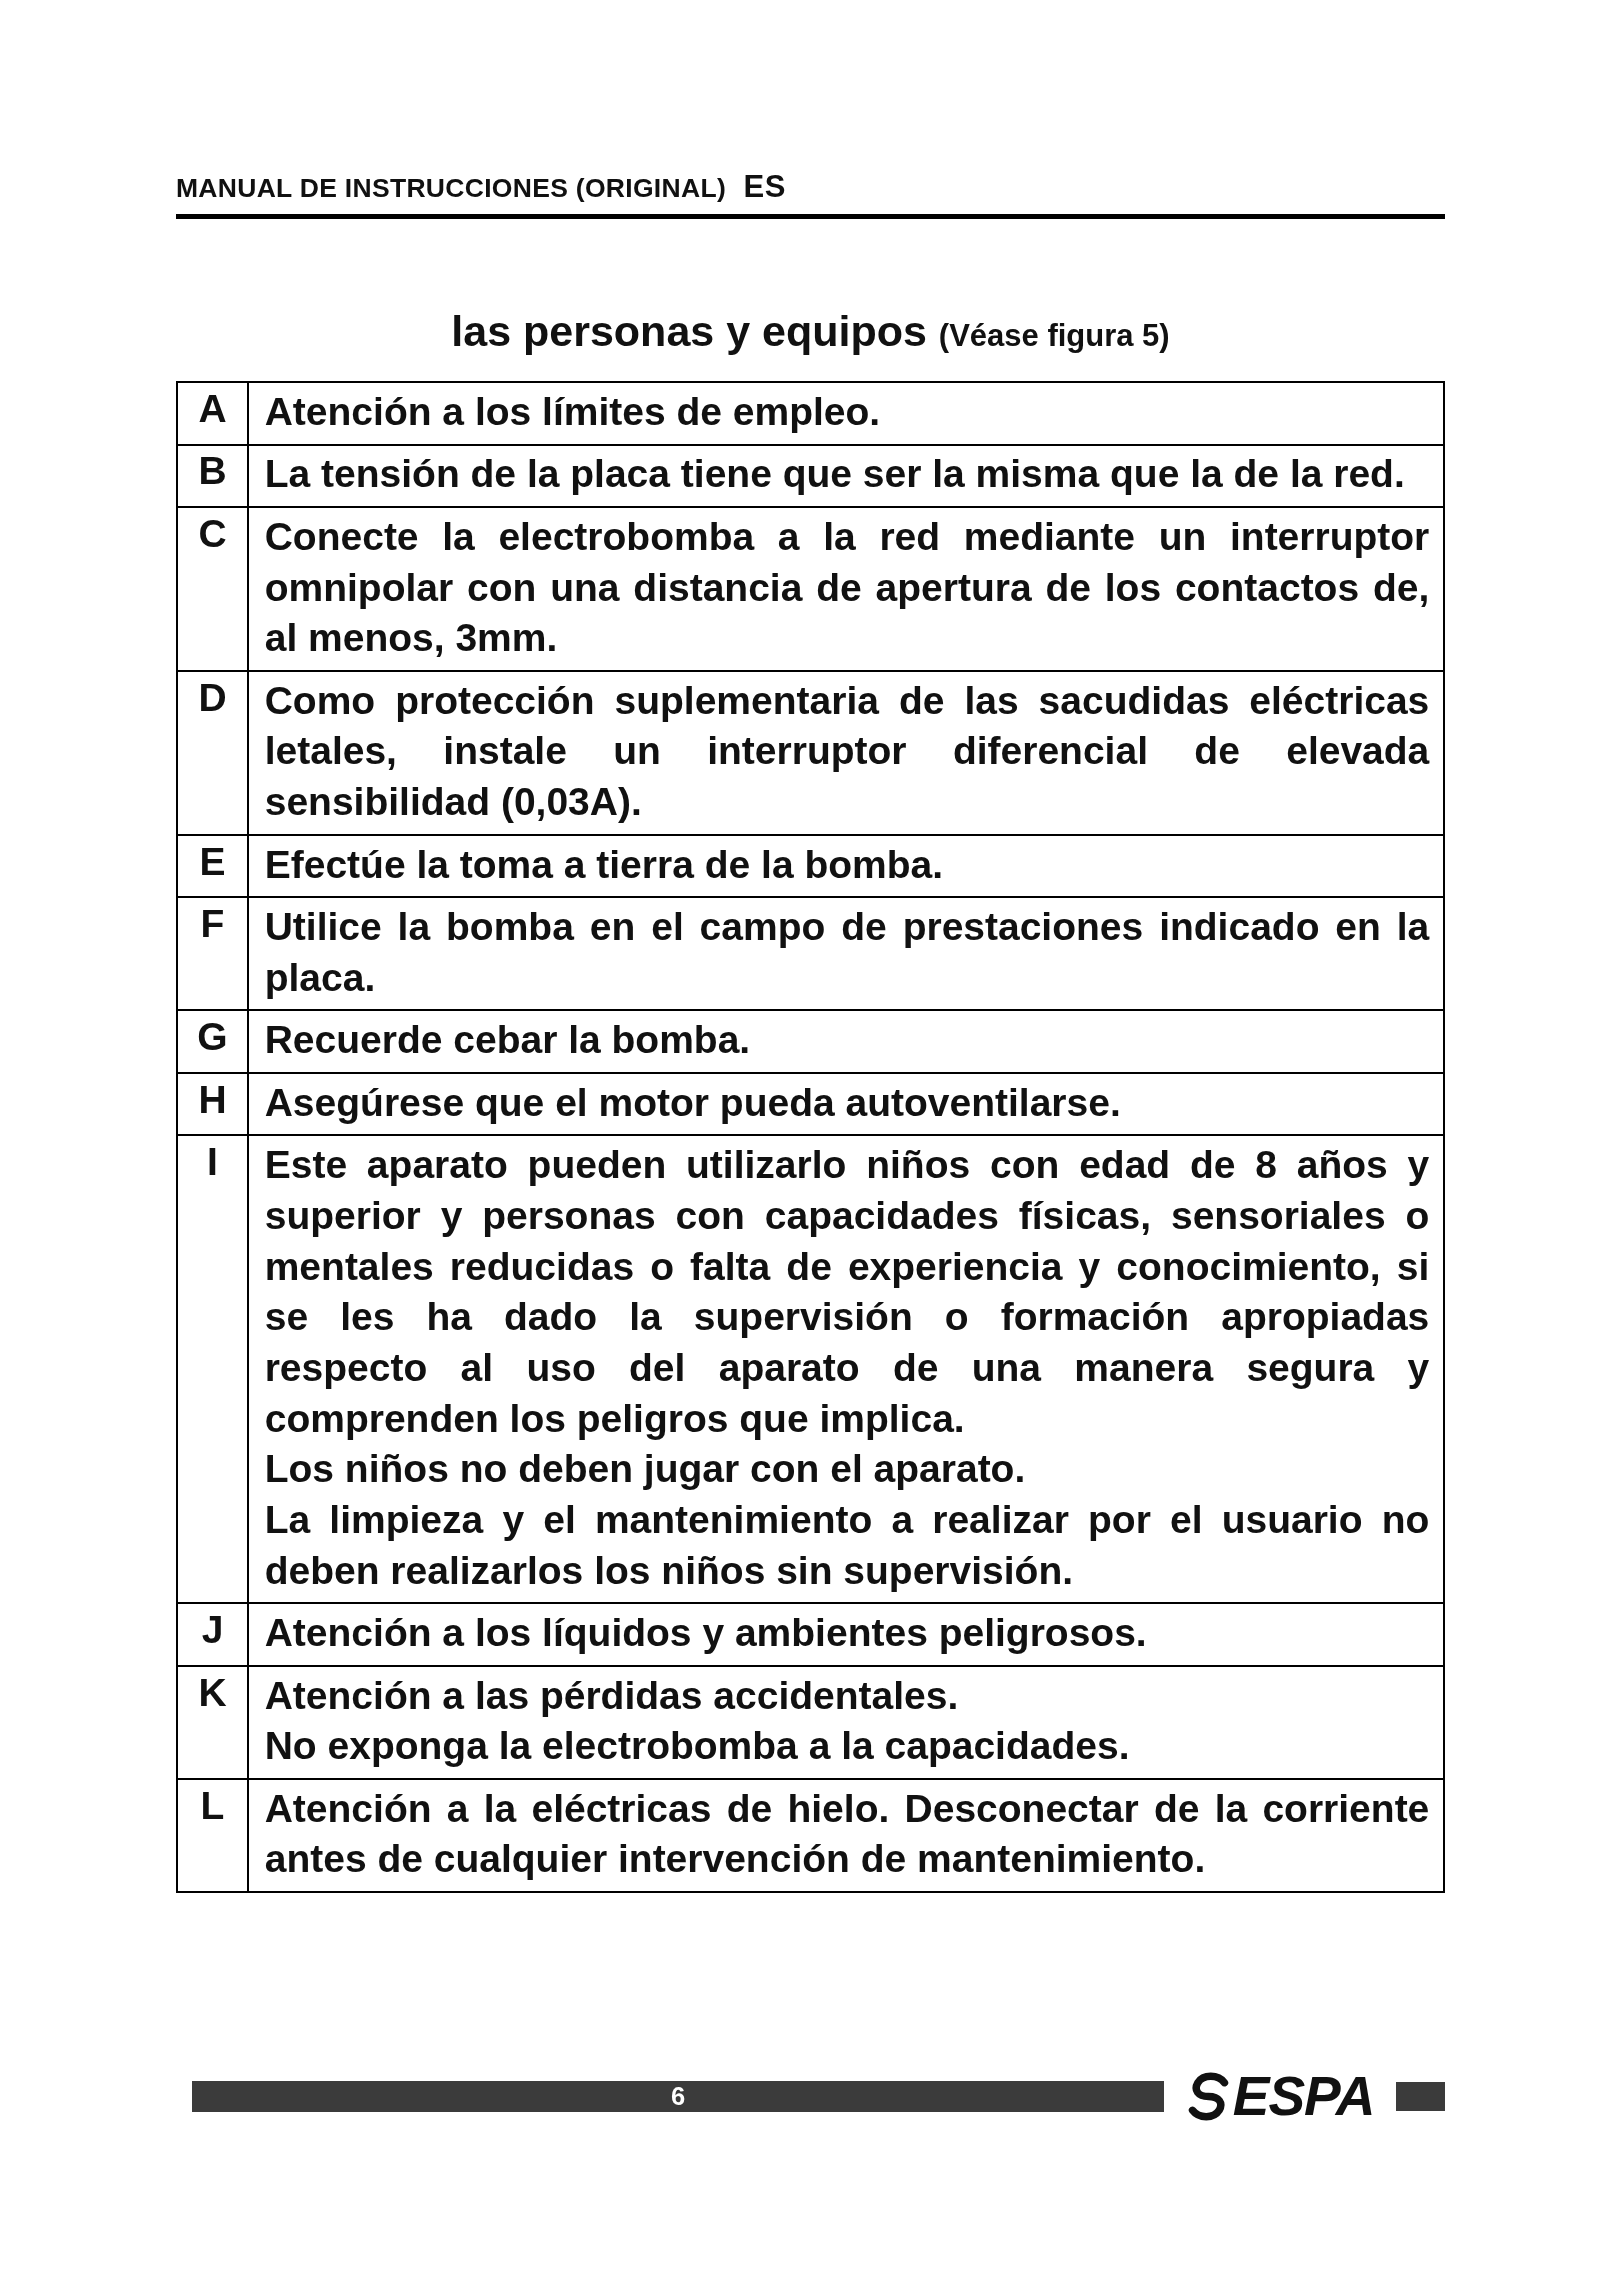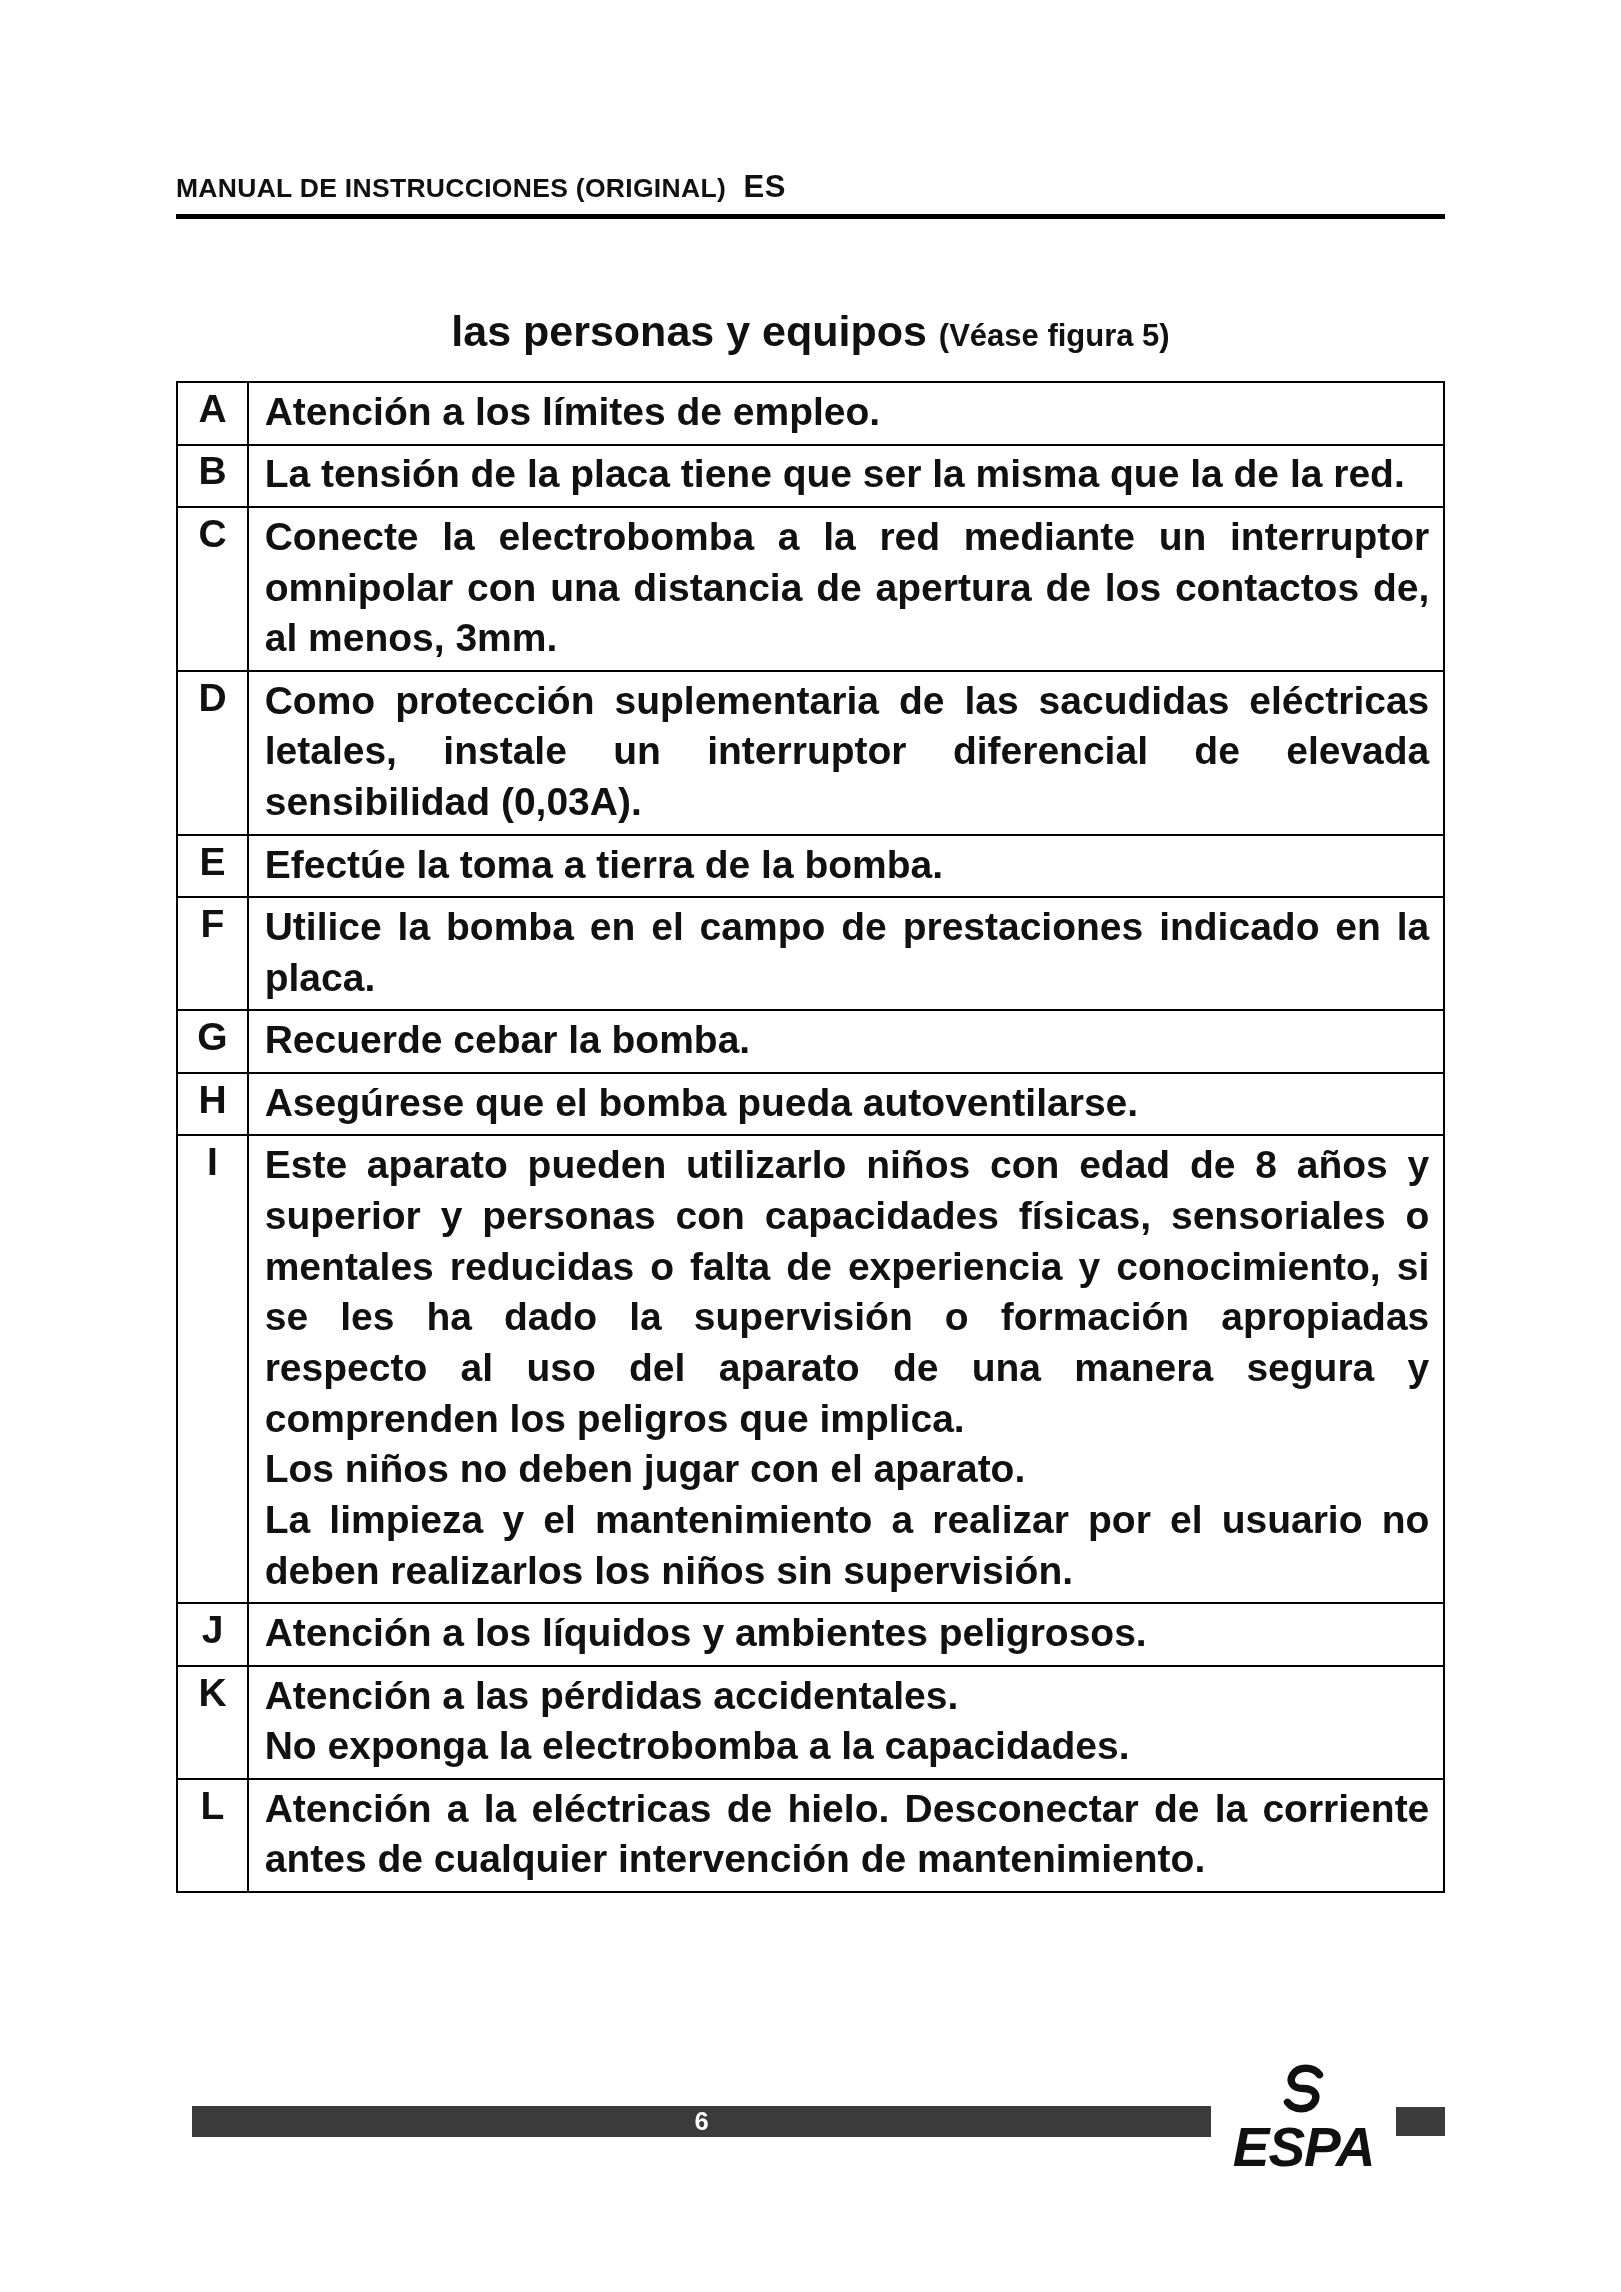--- a/index.html
+++ b/index.html
@@ -97,21 +97,20 @@
   }
   .page-number {
     color: #ffffff;
     font-size: 25.5px;
     font-weight: 700;
   }
   .brand {
     display: flex;
     align-items: center;
     gap: 2px;
-    flex-direction: column;
   }
   .brand-icon {
     display: inline-flex;
     align-items: center;
   }
   .brand-text {
     font-size: 55px;
     font-weight: 700;
     font-style: italic;
     letter-spacing: -1px;
@@ -181,21 +180,21 @@
           </tr>
           <tr>
             <td class="letter-cell">G</td>
             <td class="text-cell">
               <div class="line">Recuerde cebar la bomba.</div>
             </td>
           </tr>
           <tr>
             <td class="letter-cell">H</td>
             <td class="text-cell">
-              <div class="line">Asegúrese que el bomba pueda autoventilarse.</div>
+              <div class="line">Asegúrese que el motor pueda autoventilarse.</div>
             </td>
           </tr>
           <tr>
             <td class="letter-cell">I</td>
             <td class="text-cell">
               <div class="line">Este aparato pueden utilizarlo niños con edad de 8 años y superior y personas con capacidades físicas, sensoriales o mentales reducidas o falta de experiencia y conocimiento, si se les ha dado la supervisión o formación apropiadas respecto al uso del aparato de una manera segura y comprenden los peligros que implica.</div>
               <div class="line">Los niños no deben jugar con el aparato.</div>
               <div class="line">La limpieza y el mantenimiento a realizar por el usuario no deben realizarlos los niños sin supervisión.</div>
             </td>
           </tr>

